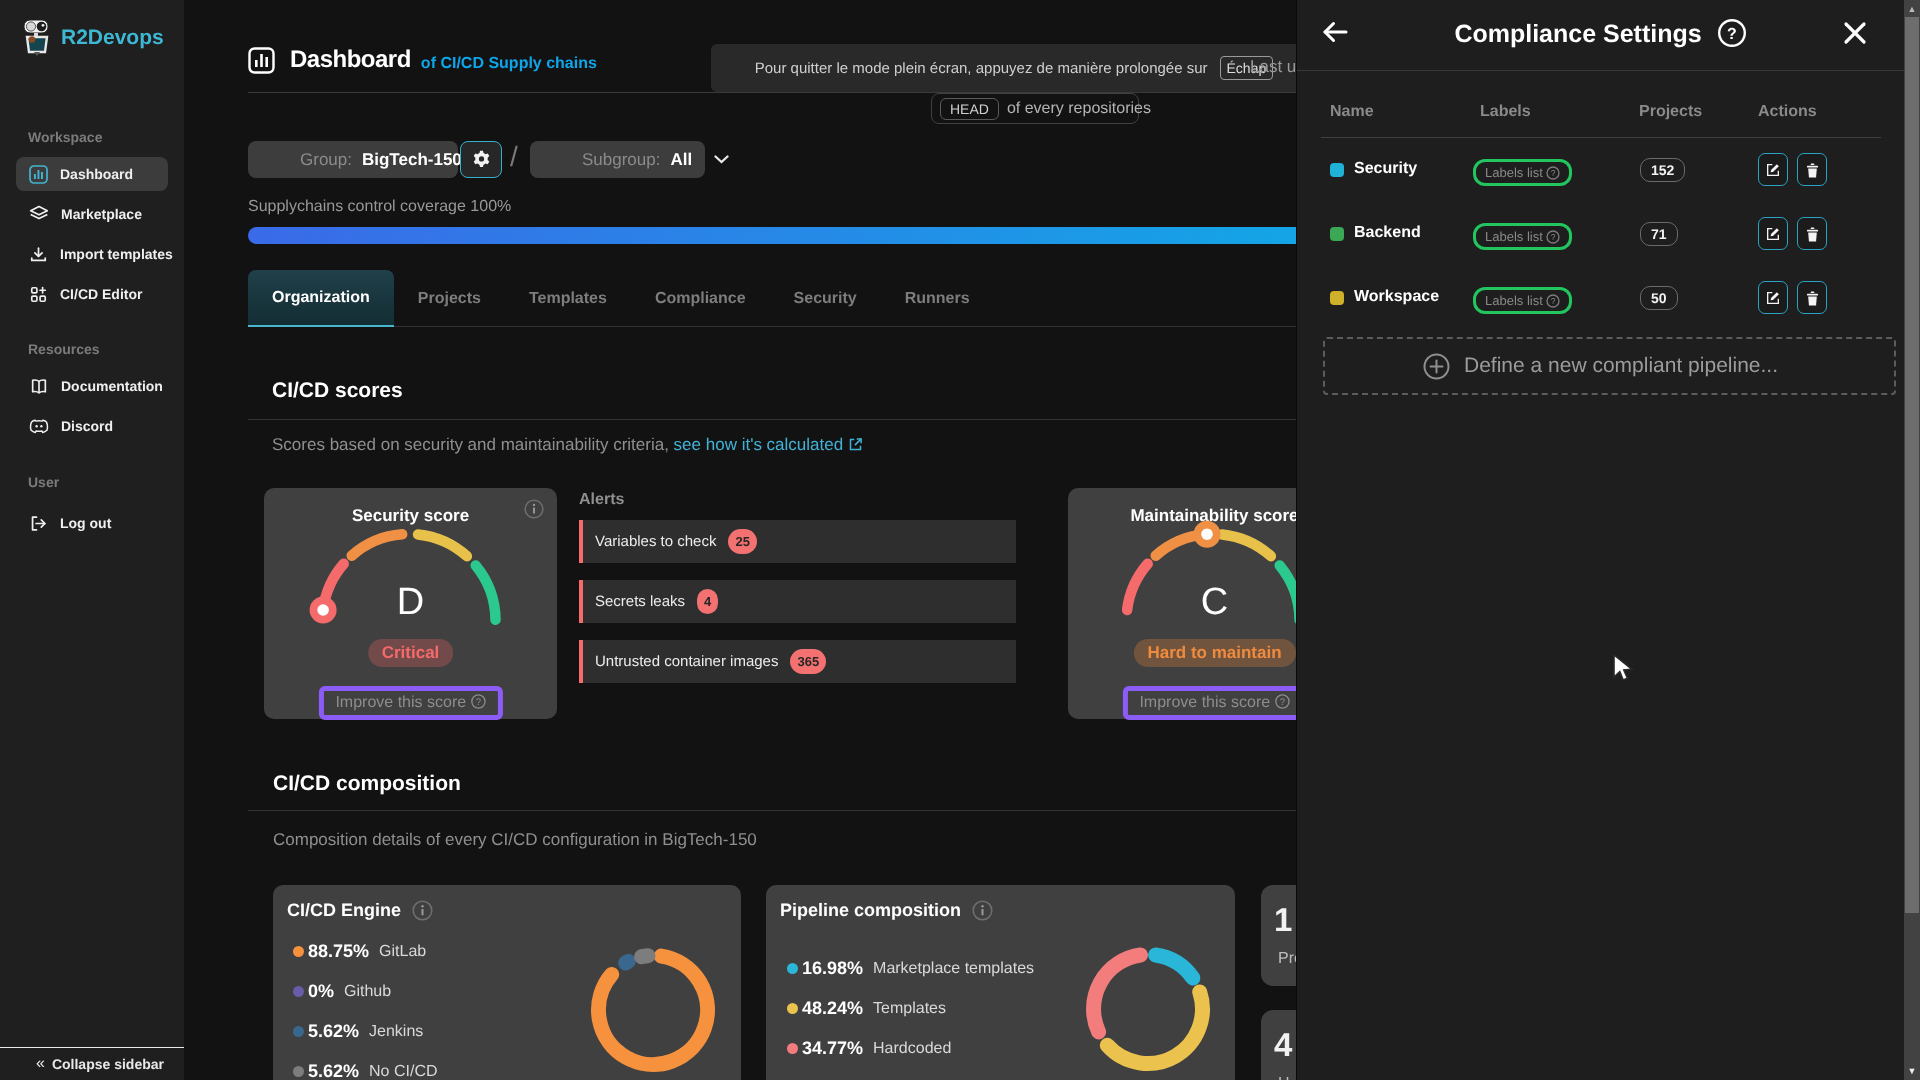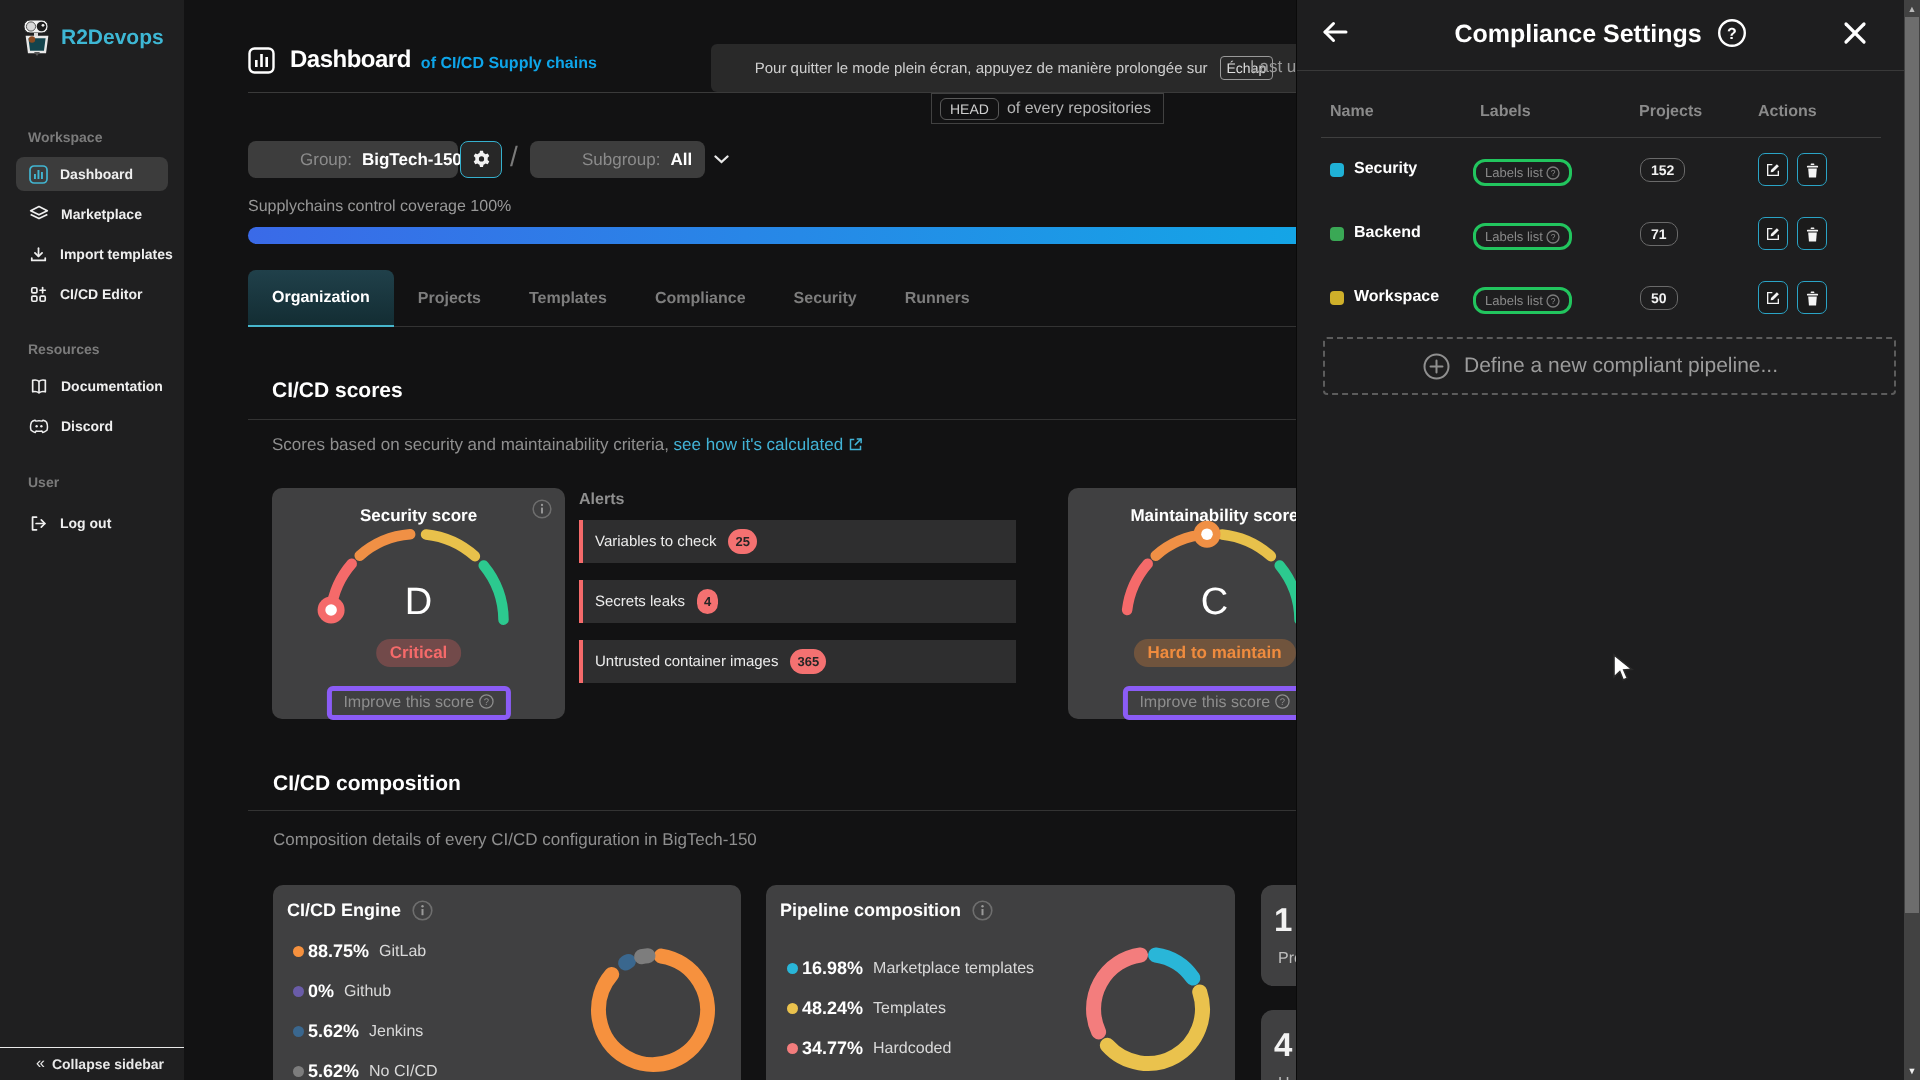--- a/index.html
+++ b/index.html
@@ -21,21 +21,21 @@
 
 #main { position:absolute; left:184px; top:0; width:1736px; height:1080px; background:#121213; }
 #pagehead { position:absolute; left:64px; top:46px; display:flex; align-items:center; }
 #pagehead h1 { color:#fff; font-size:24px; font-weight:bold; margin-left:15px; letter-spacing:-0.5px; }
 #pagehead .sub { color:#0ea5e9; font-size:16px; font-weight:bold; margin-left:10px; margin-top:7px; }
 #headrule { position:absolute; left:64px; top:92px; width:1048px; height:1px; background:#3a3a3a; }
 
 #toast { position:absolute; left:479px; top:44px; width:606px; height:48px; background:#292929; border-radius:6px; display:flex; align-items:center; justify-content:center; color:#cfcfcf; font-size:15px; white-space:nowrap;margin-left:48px; }
 #toast .key { border:1px solid #9a9a9a; border-radius:4px; padding:3px 6px; margin-left:12px; color:#dedede; font-size:14px; }
 #lastup { position:absolute; left:1066px; top:57px; color:#9a9a9a; font-size:17px; white-space:nowrap; }
-#headbadge { position:absolute; left:747px; top:93px; width:233px; height:31px; border:1px solid #414141; border-radius:0; display:flex; align-items:center; color:#b4b4b4; font-size:16px; white-space:nowrap; }
+#headbadge { position:absolute; left:747px; top:93px; width:208px; height:31px; border:1px solid #414141; border-radius:8px; display:flex; align-items:center; color:#b4b4b4; font-size:16px; white-space:nowrap; }
 #headbadge .pill { border:1px solid #5a5a5a; border-radius:6px; padding:2px 9px; font-size:14px; color:#cfcfcf; margin-left:8px; margin-right:8px; }
 
 .sel { position:absolute; top:141px; height:37px; background:#3d3d3d; border-radius:8px; display:flex; align-items:center; font-size:17px; white-space:nowrap;padding-left:36px; }
 .sel .lab { color:#8b8b8b; margin-left:16px; }
 .sel .val { color:#fff; font-weight:bold; margin-left:10px; }
 .sel svg { margin-left:14px; margin-right:12px; flex:0 0 auto; }
 #gearbtn { position:absolute; left:276px; top:141px; width:42px; height:37px; background:#272727; border:1px solid #35b0cd; border-radius:8px; display:flex; align-items:center; justify-content:center; }
 #slash { position:absolute; left:326px; top:141px; color:#7a7a7a; font-size:28px; font-weight:300; }
 
 #covtext { position:absolute; left:64px; top:198px; color:#989898; font-size:16px; }
@@ -50,21 +50,21 @@
 #scoresub { position:absolute; left:88px; top:435px; font-size:17px; color:#8f8f8f; }
 #scoresub a { color:#42b3d6; text-decoration:none; }
 
 
 .scard { position:absolute; top:488px; width:293px; height:231px; background:#404041; border-radius:10px; }
 .scard .ttl { position:absolute; top:18px; width:100%; text-align:center; color:#fff; font-size:17px; font-weight:bold; }
 .scard .info { position:absolute; right:13px; top:11px; }
 .scard .grade { position:absolute; top:93px; width:100%; text-align:center; color:#fff; font-size:38px; font-weight:400; }
 .scard .pill { position:absolute; top:151px; left:50%; transform:translateX(-50%); border-radius:14px; padding:4px 14px; font-size:17px; font-weight:bold; white-space:nowrap; }
 .scard .improve { position:absolute; top:198px; left:50%; transform:translateX(-50%); border:5px solid #8b5cf6; border-radius:6px; color:#8d8d8d; font-size:16px; padding:3px 12px; white-space:nowrap; }
-#seccard { left:88px; }
+#seccard { left:80px; }
 #maintcard { left:884px; }
 
 #alerts { position:absolute; left:395px; top:491px; width:437px; }
 #alerts h3 { color:#8f8f8f; font-size:16px; font-weight:bold; }
 .alertrow { position:relative; margin-top:17px; height:43px; background:#2e2e2f; border-left:4px solid #f56a6a; display:flex; align-items:center; color:#ececec; font-size:15px; }
 .alertrow span.t { margin-left:12px; }
 .alertrow .badge { background:#f47171; color:#262626; font-weight:bold; font-size:13px; border-radius:13px; padding:5px 7px; margin-left:12px; }
 
 #comphead { position:absolute; left:89px; top:772px; color:#fff; font-size:21px; font-weight:bold; }
 #comprule { position:absolute; left:64px; top:810px; width:1048px; height:1px; background:#333; }

